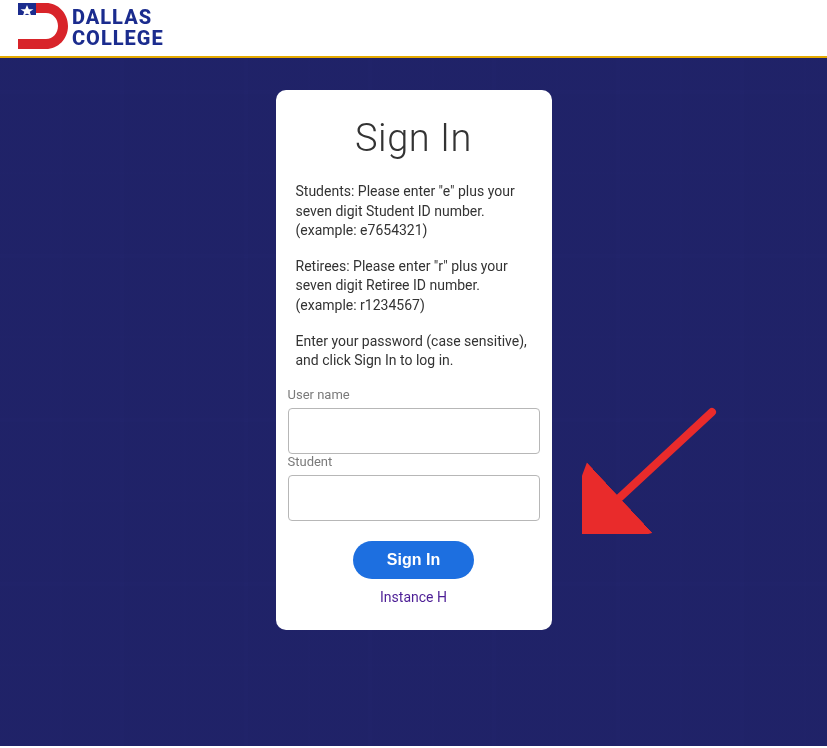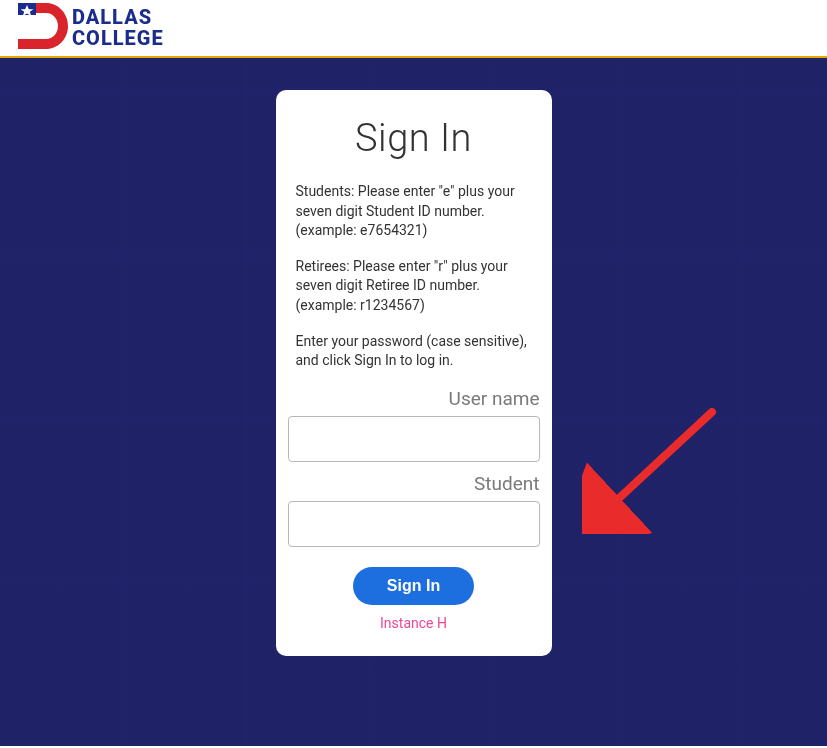--- a/index.html
+++ b/index.html
@@ -76,24 +76,22 @@
       padding: 0 20px;
       color: #333;
       font-size: 14px;
       line-height: 1.4;
     }
     .instructions p { margin-bottom: 16px; }
     .form-area { padding: 0 12px; margin-top: 6px; }
     .field-label {
       display: block;
       color: #7a7a7a;
-      font-size: 19px;
+      font-size: 13px;
       margin-bottom: 6px;
-      margin-top: 10px;
-      text-align: right;
     }
     .text-input {
       width: 100%;
       height: 46px;
       border: 1px solid #b7b7b7;
       border-radius: 4px;
       padding: 8px 10px;
       font-size: 15px;
       background: #fff;
     }
@@ -105,21 +103,21 @@
       border: none;
       border-radius: 24px;
       padding: 10px 34px;
       font-size: 16px;
       font-weight: 600;
       cursor: pointer;
     }
     .instance-foot {
       text-align: center;
       font-size: 14px;
-      color: #ec4899;
+      color: #4c1d95;
       margin-top: 10px;
     }
     
     .arrow {
       position: absolute;
       left: 582px;
       top: 346px;
       pointer-events: none;
     }
   </style>

